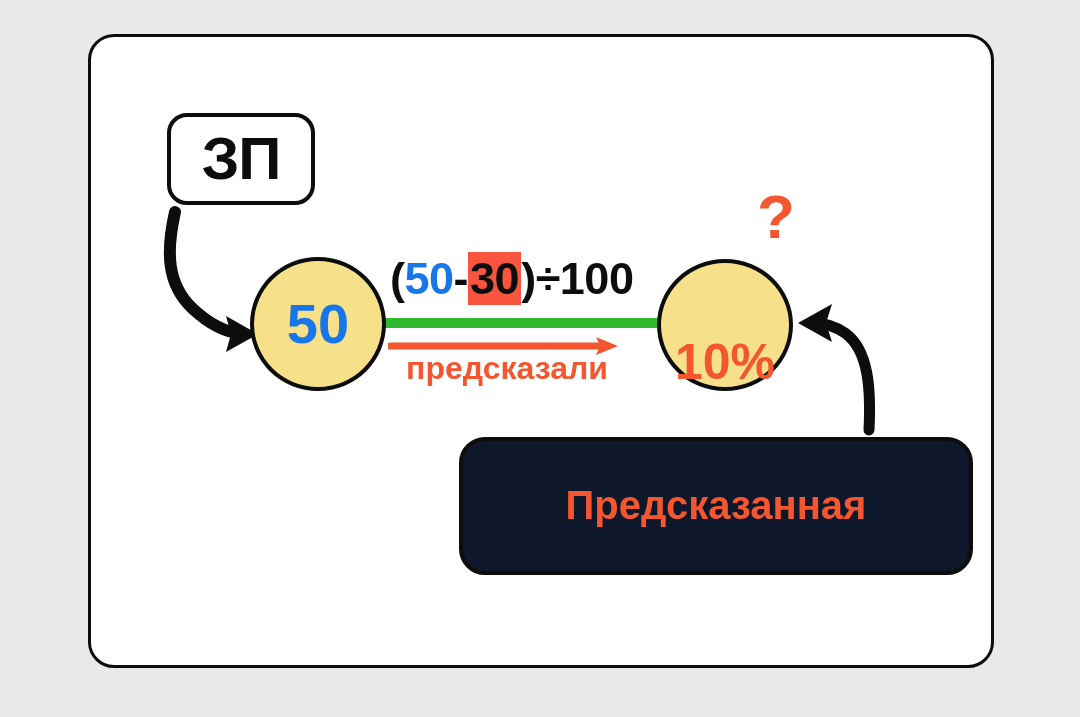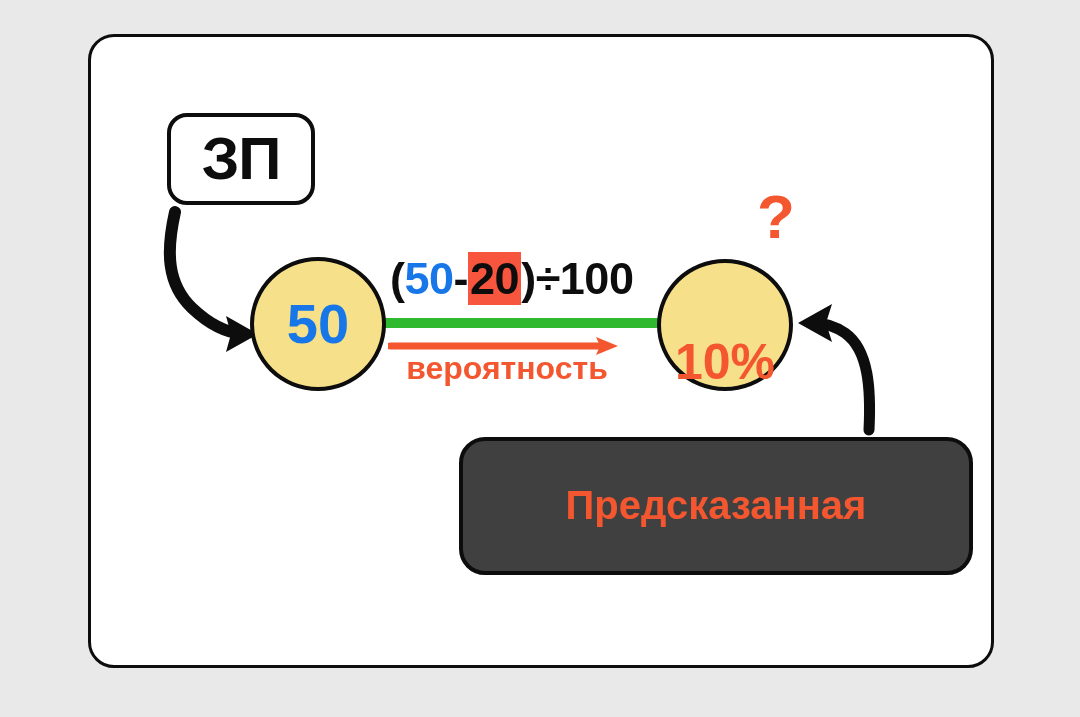--- a/index.html
+++ b/index.html
@@ -146,21 +146,21 @@
     color: #F4572F;
     line-height: 1;
   }
   
   .bottom-box {
     position: absolute;
     left: 459px;
     top: 437px;
     width: 514px;
     height: 138px;
-    background: #404040;
+    background: #0f172a;
     border: 4px solid #0d0d0d;
     border-radius: 26px;
     box-sizing: border-box;
     display: flex;
     flex-direction: column;
     align-items: center;
     justify-content: center;
   }
   .bottom-box .bb-line {
     font-size: 40px;
@@ -207,30 +207,30 @@
 
   <div class="node-circle" id="circle-left">
     <span class="circle-value">50</span>
   </div>
 
   <div class="node-circle" id="circle-right">
     <span class="circle-value">10%</span>
   </div>
 
   <div class="formula">
-    <span>(</span><span class="blue-term">50</span><span>-</span><span class="hl-term">20</span><span>)</span><span>÷</span><span>100</span>
+    <span>(</span><span class="blue-term">50</span><span>-</span><span class="hl-term">30</span><span>)</span><span>÷</span><span>100</span>
   </div>
 
   <div class="pred-arrow-wrap">
     <svg width="232" height="18" viewBox="0 0 232 18">
       <line x1="2" y1="9" x2="215" y2="9" stroke="#F4572F" stroke-width="7" stroke-linecap="round"></line>
       <path d="M 230 9 L 208 0 L 212 9 L 208 18 Z" fill="#F4572F"></path>
     </svg>
   </div>
-  <div class="pred-caption">вероятность</div>
+  <div class="pred-caption">предсказали</div>
 
   <div class="question-mark">?</div>
 
   <div class="bottom-box">
     <span class="bb-line">Предсказанная</span>
   </div>
 
 </div>
 
 </body></html>

